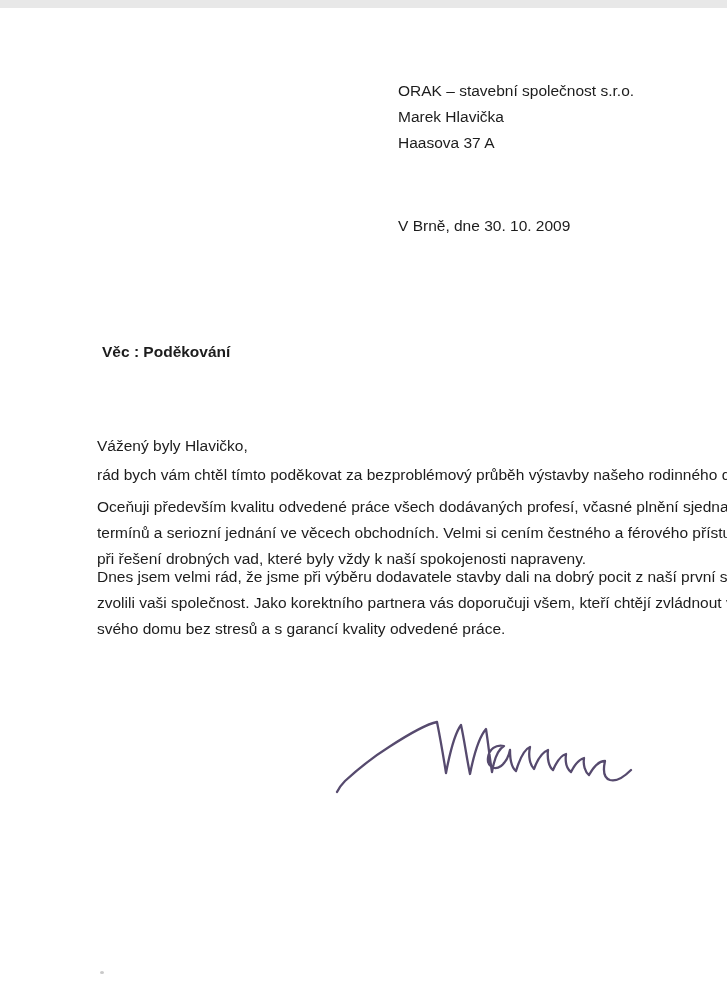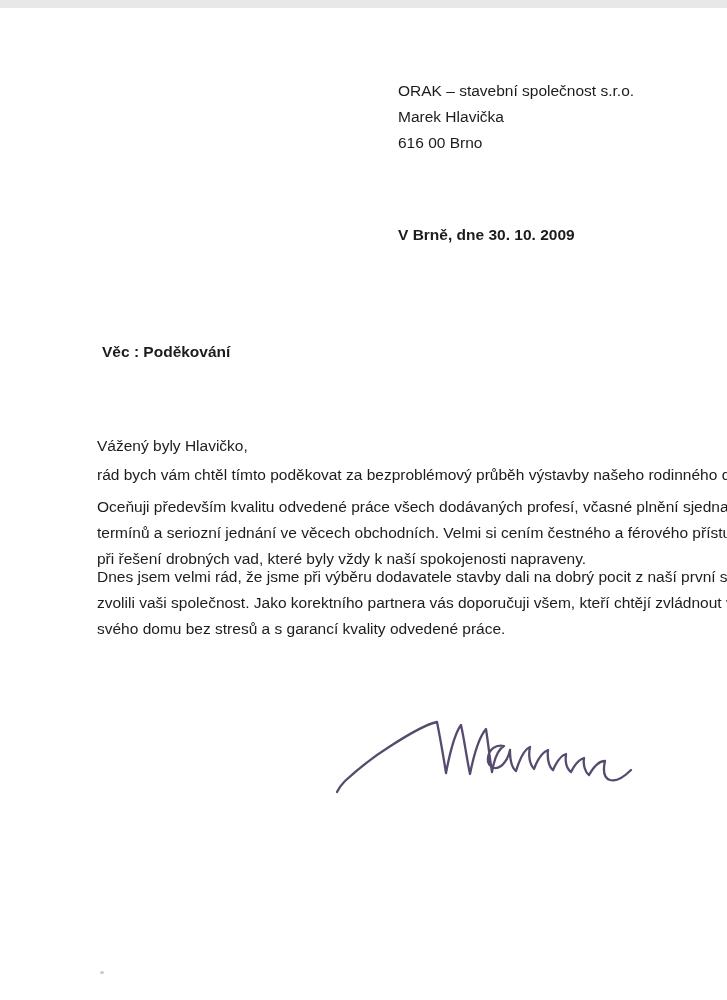--- a/index.html
+++ b/index.html
@@ -16,21 +16,21 @@
     background: #ffffff;
     font-family: "Liberation Sans", sans-serif;
     font-size: 15.5px;
     line-height: 26px;
     color: #1c1c1c;
     overflow: hidden;
     -webkit-font-smoothing: antialiased;
   }
   .abs { position: absolute; }
   .recipient-block   { left: 398px; top: 70px;  }
-  .date-line         { left: 398px; top: 214px; font-weight: bold; }
+  .date-line         { left: 398px; top: 205px; }
   .subject-line      { left: 102px;  top: 331px; font-weight: bold; }
   .salutation        { left: 97px;  top: 425px; }
   .paragraph-1       { left: 97px;  top: 454px; }
   .paragraph-2       { left: 97px;  top: 486px; }
   .paragraph-3       { left: 97px;  top: 556px; }
   .signature-svg     { left: 333px; top: 702px; }
   .sender-block      { left: 400px; top: 771px; }
   .text-line { white-space: nowrap; }
   .scan-speck {
     position: absolute;
@@ -43,21 +43,21 @@
   }
 </style>
 </head>
 <body>
 
 <div class="page">
 
   <div class="abs recipient-block">
     <div class="text-line">ORAK – stavební společnost s.r.o.</div>
     <div class="text-line">Marek Hlavička</div>
-    <div class="text-line">616 00 Brno</div>
+    <div class="text-line">Haasova 37 A</div>
   </div>
 
   <div class="abs date-line text-line">V Brně, dne 30. 10. 2009</div>
 
   <div class="abs subject-line text-line">Věc : Poděkování</div>
 
   <div class="abs salutation text-line">Vážený byly Hlavičko,</div>
 
   <div class="abs paragraph-1">
     <div class="text-line">rád bych vám chtěl tímto poděkovat za bezproblémový průběh výstavby našeho rodinného domu.</div>

